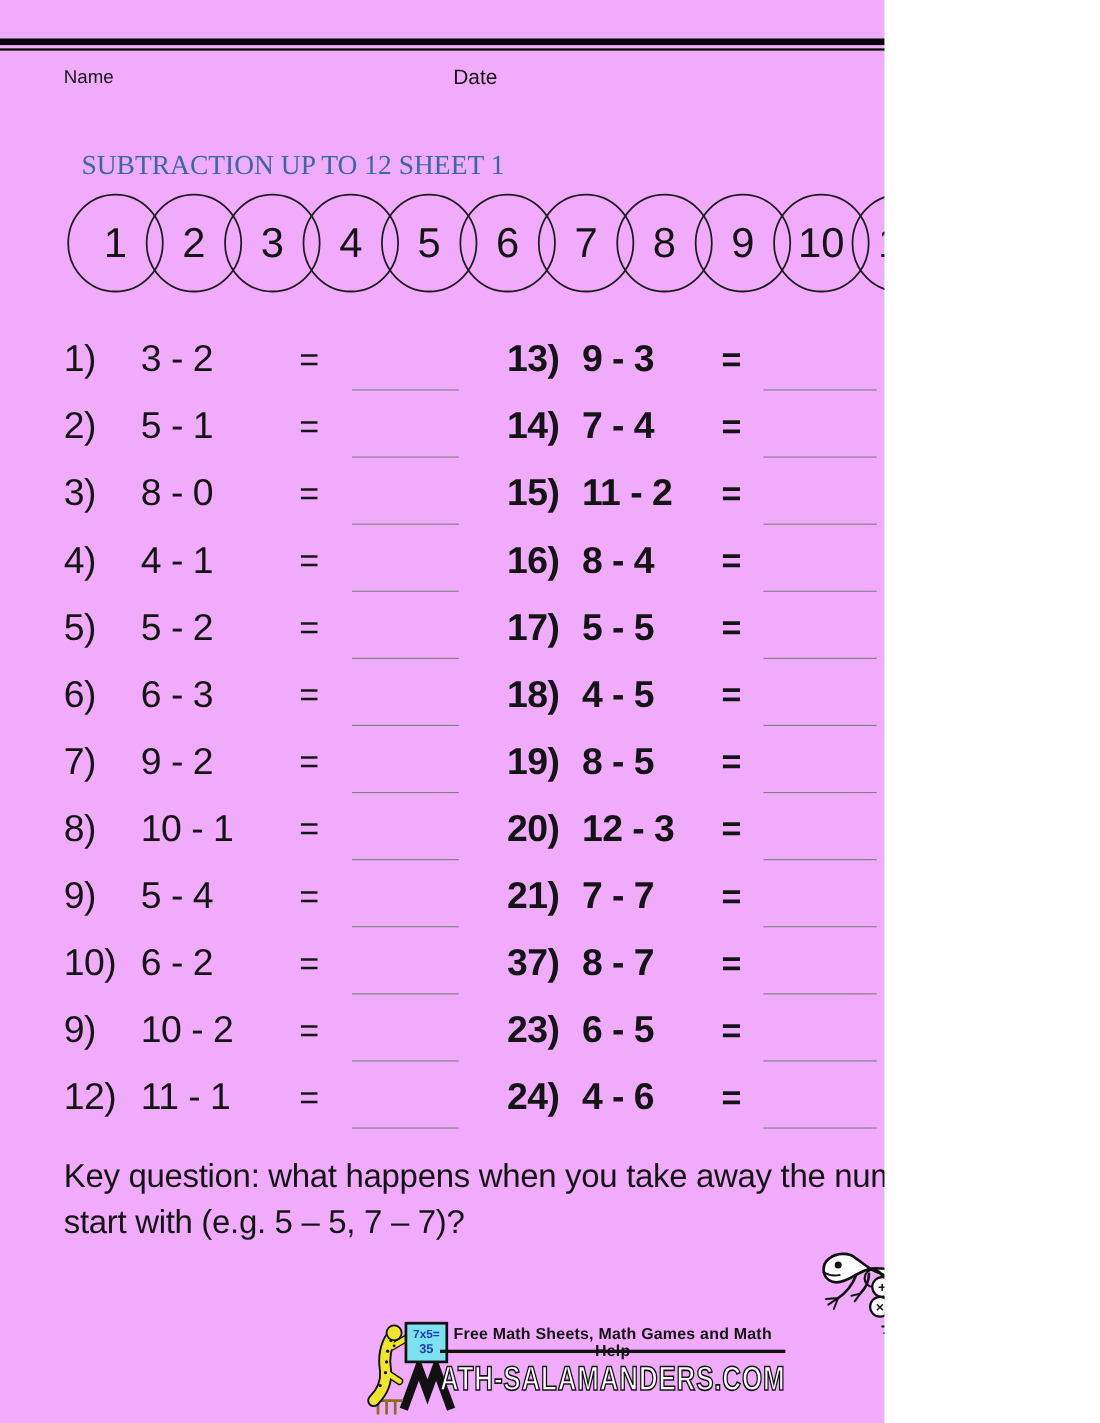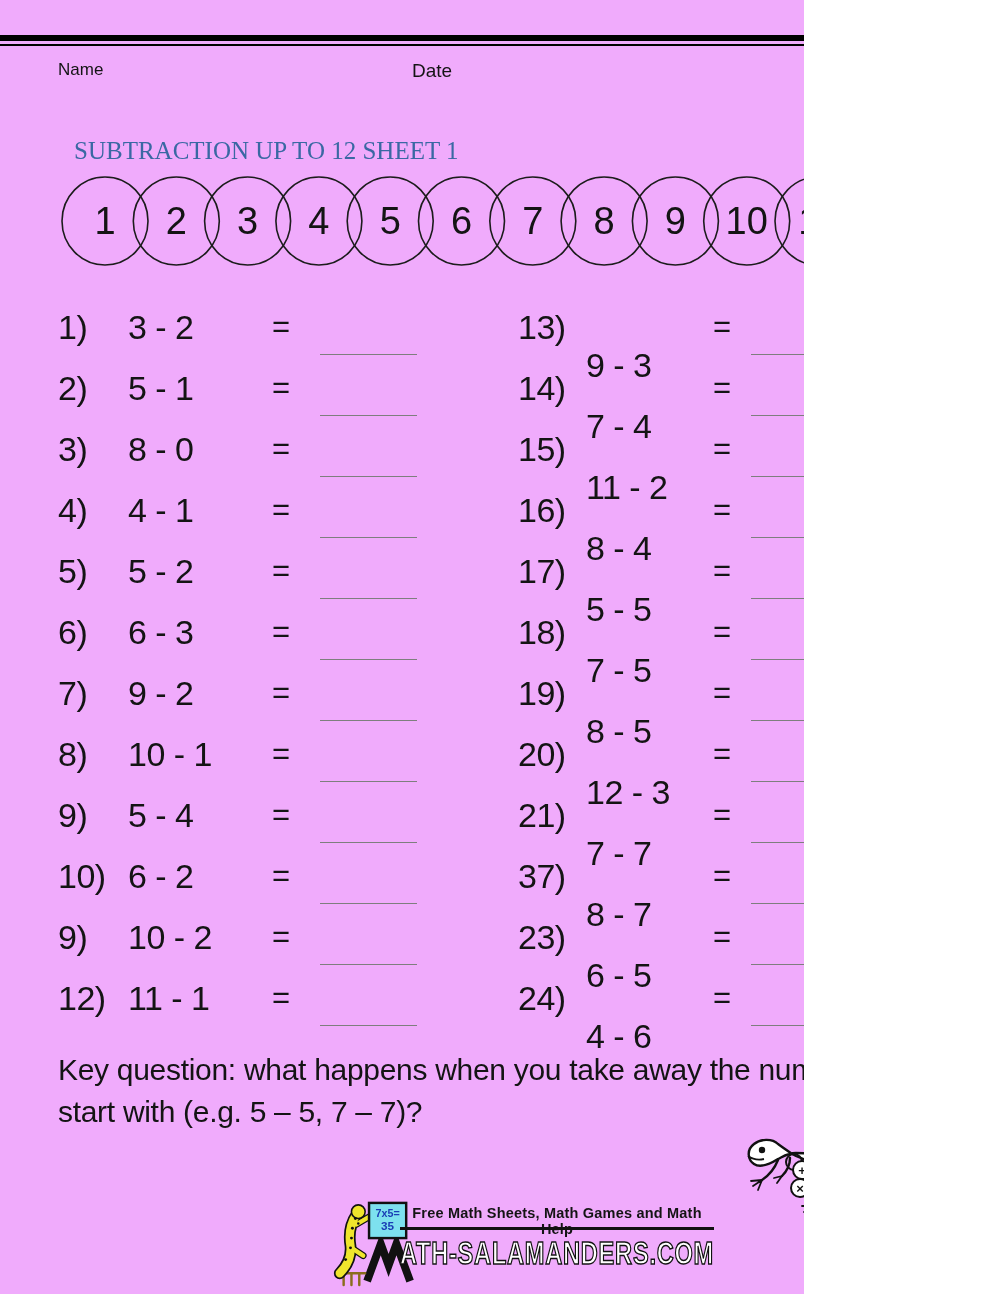--- a/index.html
+++ b/index.html
@@ -22,28 +22,28 @@
     font-size:25px;letter-spacing:0px;color:#3a68a3;white-space:nowrap;
   }
   .number-track{position:absolute;left:57px;top:174px;width:880px;height:94px;}
   .number-track ellipse{fill:none;stroke:#1c1c1c;stroke-width:1.6;}
   .number-track text{
     font-size:38px;text-anchor:middle;fill:#141414;
     font-family:"Liberation Sans",sans-serif;
   }
   .prob-col{position:absolute;top:296px;width:400px;}
   #col-left{left:58px;}
-  #col-right{left:518px;}
+  #col-right{left:461px;font-weight:bold;}
   .prob-row{position:relative;height:61px;font-size:34px;letter-spacing:-0.5px;}
   .prob-row span{position:absolute;top:50%;transform:translateY(-50%);white-space:nowrap;}
   .p-label{left:0;}
   .left .p-expr{left:70px;}
   .left .p-eq{left:214px;}
   .left .p-line{left:262px;width:97px;}
-  .right .p-expr{left:68px;margin-top:38px;}
+  .right .p-expr{left:68px;}
   .right .p-eq{left:195px;}
   .right .p-line{left:233px;width:103px;}
   .p-eq{font-size:31px;}
   .p-line{top:58px !important;transform:none !important;height:0;border-top:1.6px solid #7e7e7e;}
   .key-question{
     position:absolute;left:58px;top:1049px;width:895px;
     font-size:30px;line-height:42px;letter-spacing:-0.3px;
   }
   .mini-logo{position:absolute;left:328px;top:1196px;width:86px;height:92px;}
   .tagline{
@@ -235,21 +235,21 @@
         <span class="p-line"></span>
       </div>
       <div class="prob-row right">
         <span class="p-label">17)</span>
         <span class="p-expr">5 - 5</span>
         <span class="p-eq">=</span>
         <span class="p-line"></span>
       </div>
       <div class="prob-row right">
         <span class="p-label">18)</span>
-        <span class="p-expr">7 - 5</span>
+        <span class="p-expr">4 - 5</span>
         <span class="p-eq">=</span>
         <span class="p-line"></span>
       </div>
       <div class="prob-row right">
         <span class="p-label">19)</span>
         <span class="p-expr">8 - 5</span>
         <span class="p-eq">=</span>
         <span class="p-line"></span>
       </div>
       <div class="prob-row right">

